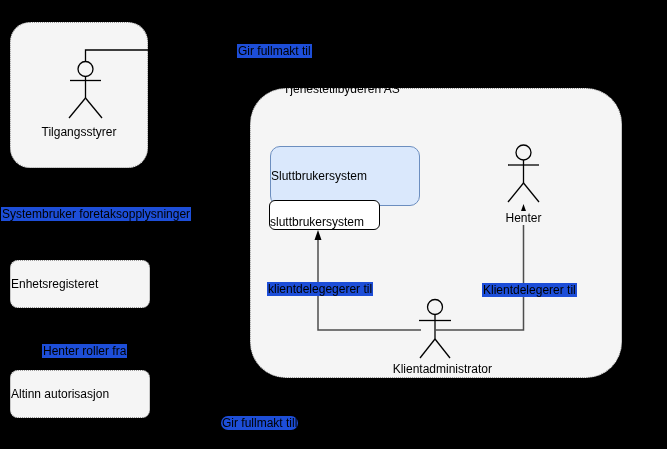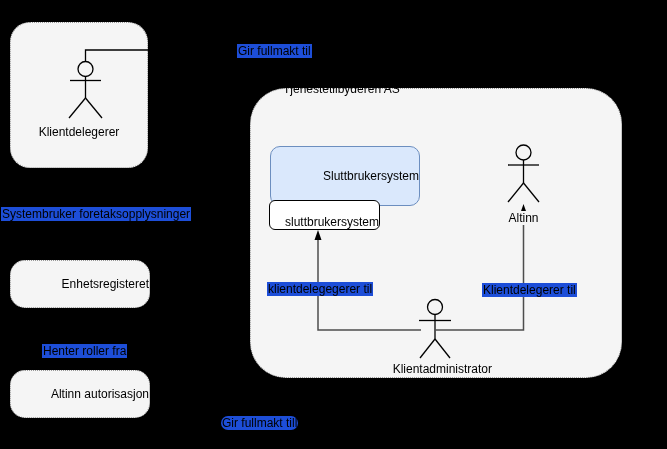--- a/index.html
+++ b/index.html
@@ -13,25 +13,25 @@
     overflow: hidden;
   }
   .node {
     position: absolute;
     background: #f5f5f5;
     border: 1px dotted #999999;
     z-index: 1;
   }
   .rounded-lg { border-radius: 20px; }
   .rounded-xl { border-radius: 36px; }
-  .rounded-sm { border-radius: 15px; }
+  .rounded-sm { border-radius: 8px; }
   .center-flex {
     display: flex;
     align-items: center;
-    justify-content: flex-end;
+    justify-content: flex-start;
     text-align: center;
   }
   #tilgangsstyrer-box { left: 10px; top: 22px; width: 138px; height: 146px; }
   #tjenestetilbyderen-container { left: 250px; top: 88px; width: 372px; height: 290px; }
   #sluttbrukersystem-box {
     left: 270px; top: 146px; width: 150px; height: 60px;
     background: #dae8fc; border: 1px solid #6c8ebf; border-radius: 10px;
     z-index: 2;
   }
   #systembruker-box {
@@ -123,31 +123,31 @@
     <polyline points="421,330 318,330 318,239" stroke="#4d4d4d" stroke-width="1.5" fill="none"></polyline>
     <polygon points="318,230 314.5,240 321.5,240" fill="#000000" stroke="none"></polygon>
   </g>
 
   <g>
     <polyline points="435,330 523.5,330 523.5,213" stroke="#4d4d4d" stroke-width="1.5" fill="none"></polyline>
     <polygon points="523.5,204 520,214 527,214" fill="#000000" stroke="none"></polygon>
   </g>
 </svg>
 
-<div class="floating-label" id="tilgangsstyrer-label">Klientdelegerer</div>
+<div class="floating-label" id="tilgangsstyrer-label">Tilgangsstyrer</div>
 
 <div class="floating-label" id="tjenestetilbyderen-label">Tjenestetilbyderen AS</div>
 
 <div class="floating-label white-bg" id="gir-fullmakt-top-label">Gir fullmakt til</div>
 
 <div class="floating-label white-bg" id="registrerer-label">Systembruker foretaksopplysninger</div>
 
 <div class="floating-label white-bg" id="henter-roller-label">Henter roller fra</div>
 
 <div class="floating-label white-bg" id="gir-fullmakt-bottom-label">Gir fullmakt till</div>
 
 <div class="floating-label white-bg" id="klientdelegerer-left-label">klientdelegegerer til</div>
 
 <div class="floating-label white-bg" id="klientdelegerer-right-label">Klientdelegerer til</div>
 
-<div class="floating-label" id="ansatt-label">Altinn</div>
+<div class="floating-label" id="ansatt-label">Henter</div>
 
 <div class="floating-label" id="klientadministrator-label">Klientadministrator</div>
 
 </body></html>

